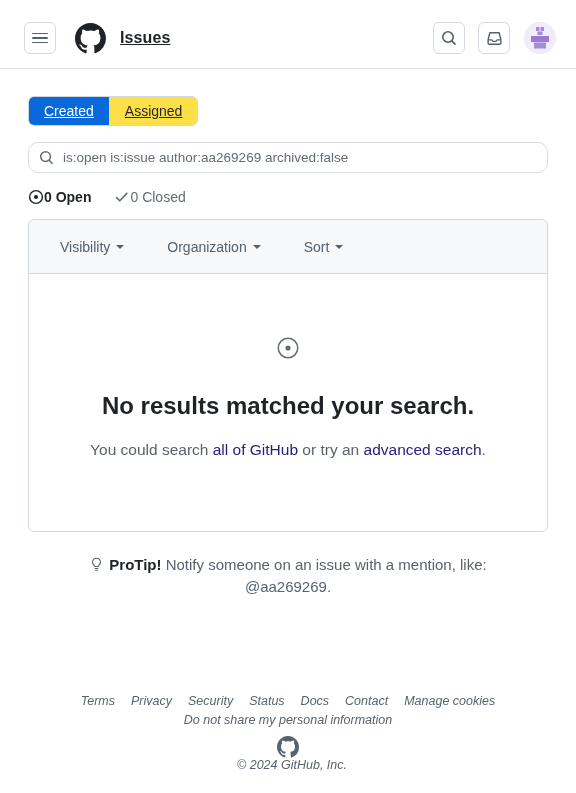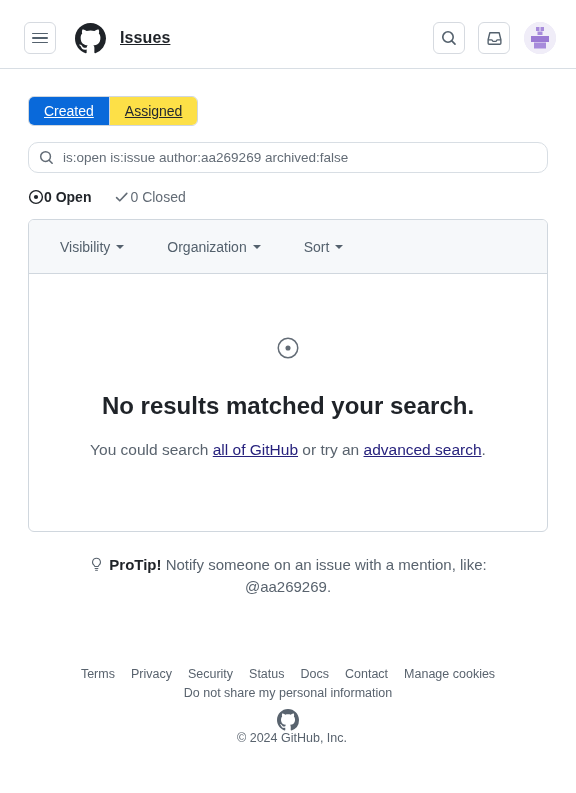--- a/index.html
+++ b/index.html
@@ -200,42 +200,42 @@
     margin-top: 18px;
     font-size: 15.5px;
     color: #59636e;
     line-height: 1.45;
     max-width: 400px;
     margin-left: auto;
     margin-right: auto;
   }
   .blank-sub a {
     color: #27227d;
-    text-decoration: underline;
     cursor: pointer;
   }
 
   
   .protip {
     margin-top: 22px;
     text-align: center;
     font-size: 15px;
     color: #59636e;
     line-height: 1.45;
     padding: 0 30px;
   }
   .protip .bulb { margin-right: 5px; vertical-align: -2px; }
   .protip b { color: #1f2328; font-weight: 700; }
 
   
   .footer {
-    margin-top: 69px;
+    margin-top: 96px;
     text-align: center;
     font-size: 12.5px;
     color: #59636e;
+    font-style: italic;
   }
   .footer-links a {
     color: #59636e;
     text-decoration: none;
     margin: 0 8px;
     cursor: pointer;
     white-space: nowrap;
   }
   .footer-note { margin-top: 5px; }
   .footer-copy {

